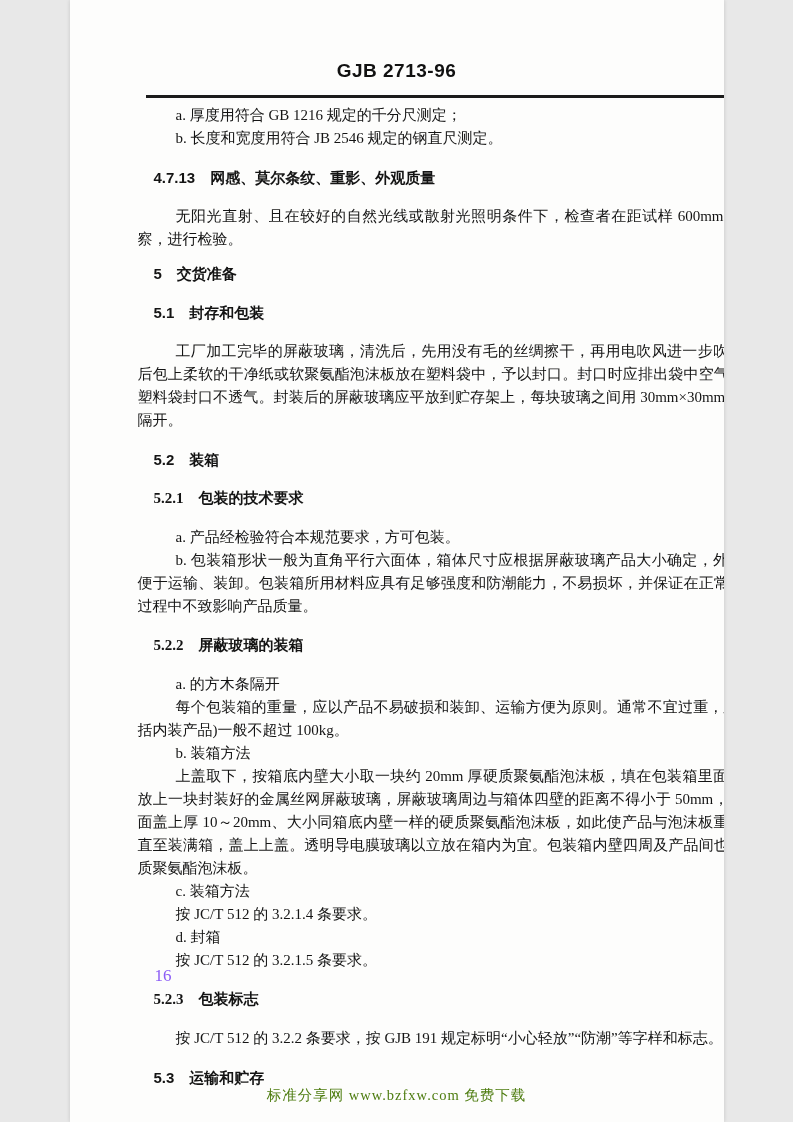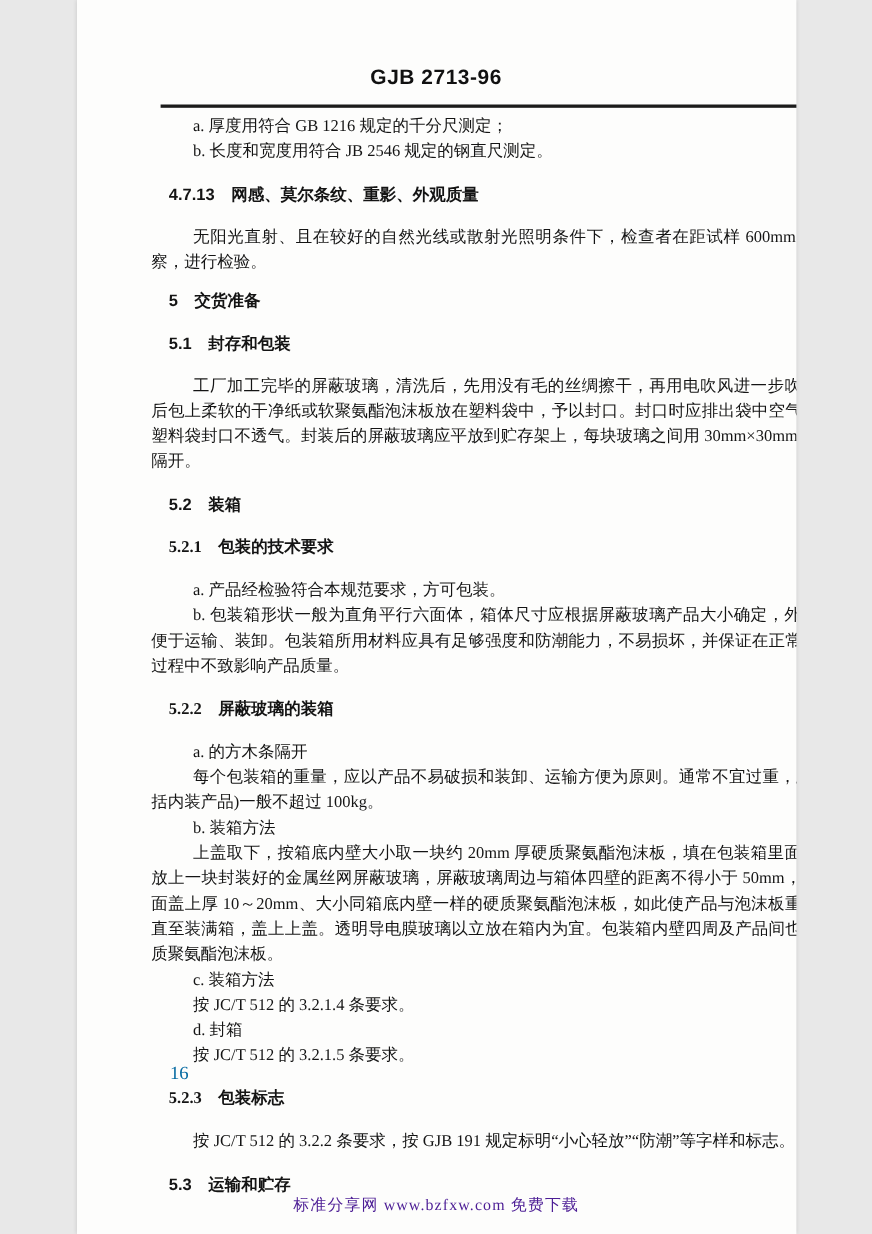--- a/index.html
+++ b/index.html
@@ -34,27 +34,27 @@
   .h1, .h2, .h3b, .h3r { text-indent:0; margin:16px; }
   .h1, .h2, .h3b {
     font-family:"Liberation Sans","DejaVu Sans",sans-serif;
     font-weight:bold;
   }
   .h1 { margin-top:11px; margin-bottom:14px; }
   .h3r { font-weight:bold; }
   .hnum { margin-right:15px; }
   .page-number {
     position:absolute; left:85px; top:966px;
-    font-size:17px; color:#0369a1;
+    font-size:17px; color:#8b5cf6;
   }
   .watermark {
     position:absolute; left:0; top:1086px; width:100%;
     text-align:center;
     font-size:14.5px; letter-spacing:1px;
-    color:#4c1d95;
+    color:#4d7c0f;
   }
 </style>
 </head>
 <body>
 
 <div class="page">
 
   <div class="doc-header">GJB 2713-96</div>
   <div class="header-rule"></div>
 

